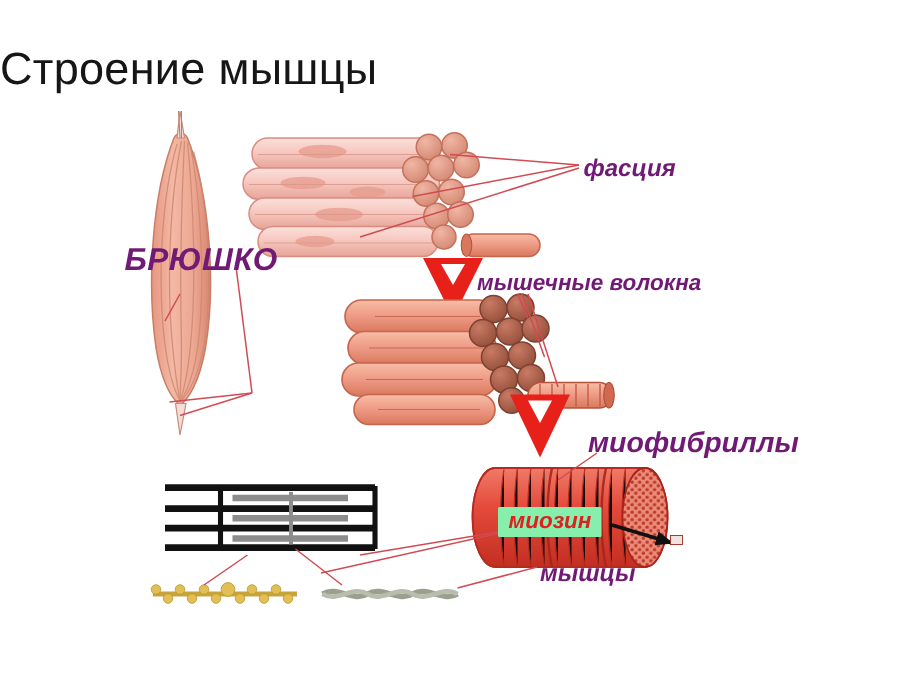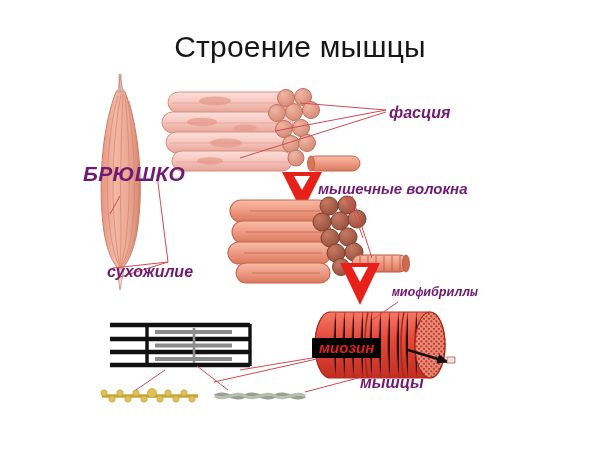--- a/index.html
+++ b/index.html
@@ -3,38 +3,38 @@
 <meta charset="utf-8">
 <style>
   html,body{margin:0;padding:0;}
   body{
     width:600px;height:450px;background:#ffffff;overflow:hidden;
     font-family:"Liberation Sans","DejaVu Sans",sans-serif;position:relative;
   }
   #stage{position:absolute;inset:0;width:600px;height:450px;}
   svg#art{position:absolute;left:0;top:0;width:600px;height:450px;}
   .ttl{
-    position:absolute;left:0;top:30px;width:600px;text-align:center;
+    position:absolute;left:0;top:30px;width:600px;
     font-size:30px;color:#161616;font-weight:400;letter-spacing:.2px;
     font-family:"Liberation Sans","DejaVu Sans",sans-serif;
   }
   .lbl{
     position:absolute;color:#701a75;font-style:italic;font-weight:bold;
     white-space:nowrap;font-family:"Liberation Sans","DejaVu Sans",sans-serif;
     line-height:1;
   }
   .lbl-fascia{left:389px;top:105px;font-size:16px;}
   .lbl-fibers{left:318px;top:181px;font-size:15px;}
   .lbl-belly{left:83px;top:163px;font-size:21px;letter-spacing:.3px;}
   .lbl-tendon{left:107px;top:264px;font-size:16px;}
-  .lbl-myofibrils{left:392px;top:286px;font-size:13px;font-family:Liberation Mono, monospace;}
+  .lbl-myofibrils{left:392px;top:286px;font-size:19px;}
   .lbl-actin{left:360px;top:375px;font-size:16px;}
   .lbl-myosin{
-    left:312px;top:338px;font-size:15px;color:#e02020;
-    background:#000000;padding:2px 7px 3px 7px;border-radius:1px;
+    left:332px;top:338px;font-size:15px;color:#e02020;
+    background:#86efac;padding:2px 7px 3px 7px;border-radius:1px;
   }
 </style>
 </head>
 <body>
 
 <div id="stage">
 
   <div class="ttl">Строение мышцы</div>
 
   <svg id="art" viewBox="0 0 600 450">
@@ -287,18 +287,17 @@
       <path d="M228,390 L197,366"></path>
       <path d="M305,392 L358,378"></path>
       <path d="M240,370 L348,352"></path>
       <path d="M348,352 L214,382"></path>
     </g>
   </svg>
 
   <div class="lbl lbl-fascia">фасция</div>
   <div class="lbl lbl-fibers">мышечные волокна</div>
   <div class="lbl lbl-belly">БРЮШКО</div>
-  <div class="lbl lbl-tendon">сухожилие</div>
   <div class="lbl lbl-myofibrils">миофибриллы</div>
   <div class="lbl lbl-myosin">миозин</div>
   <div class="lbl lbl-actin">мышцы</div>
 
 </div>
 
 </body></html>

